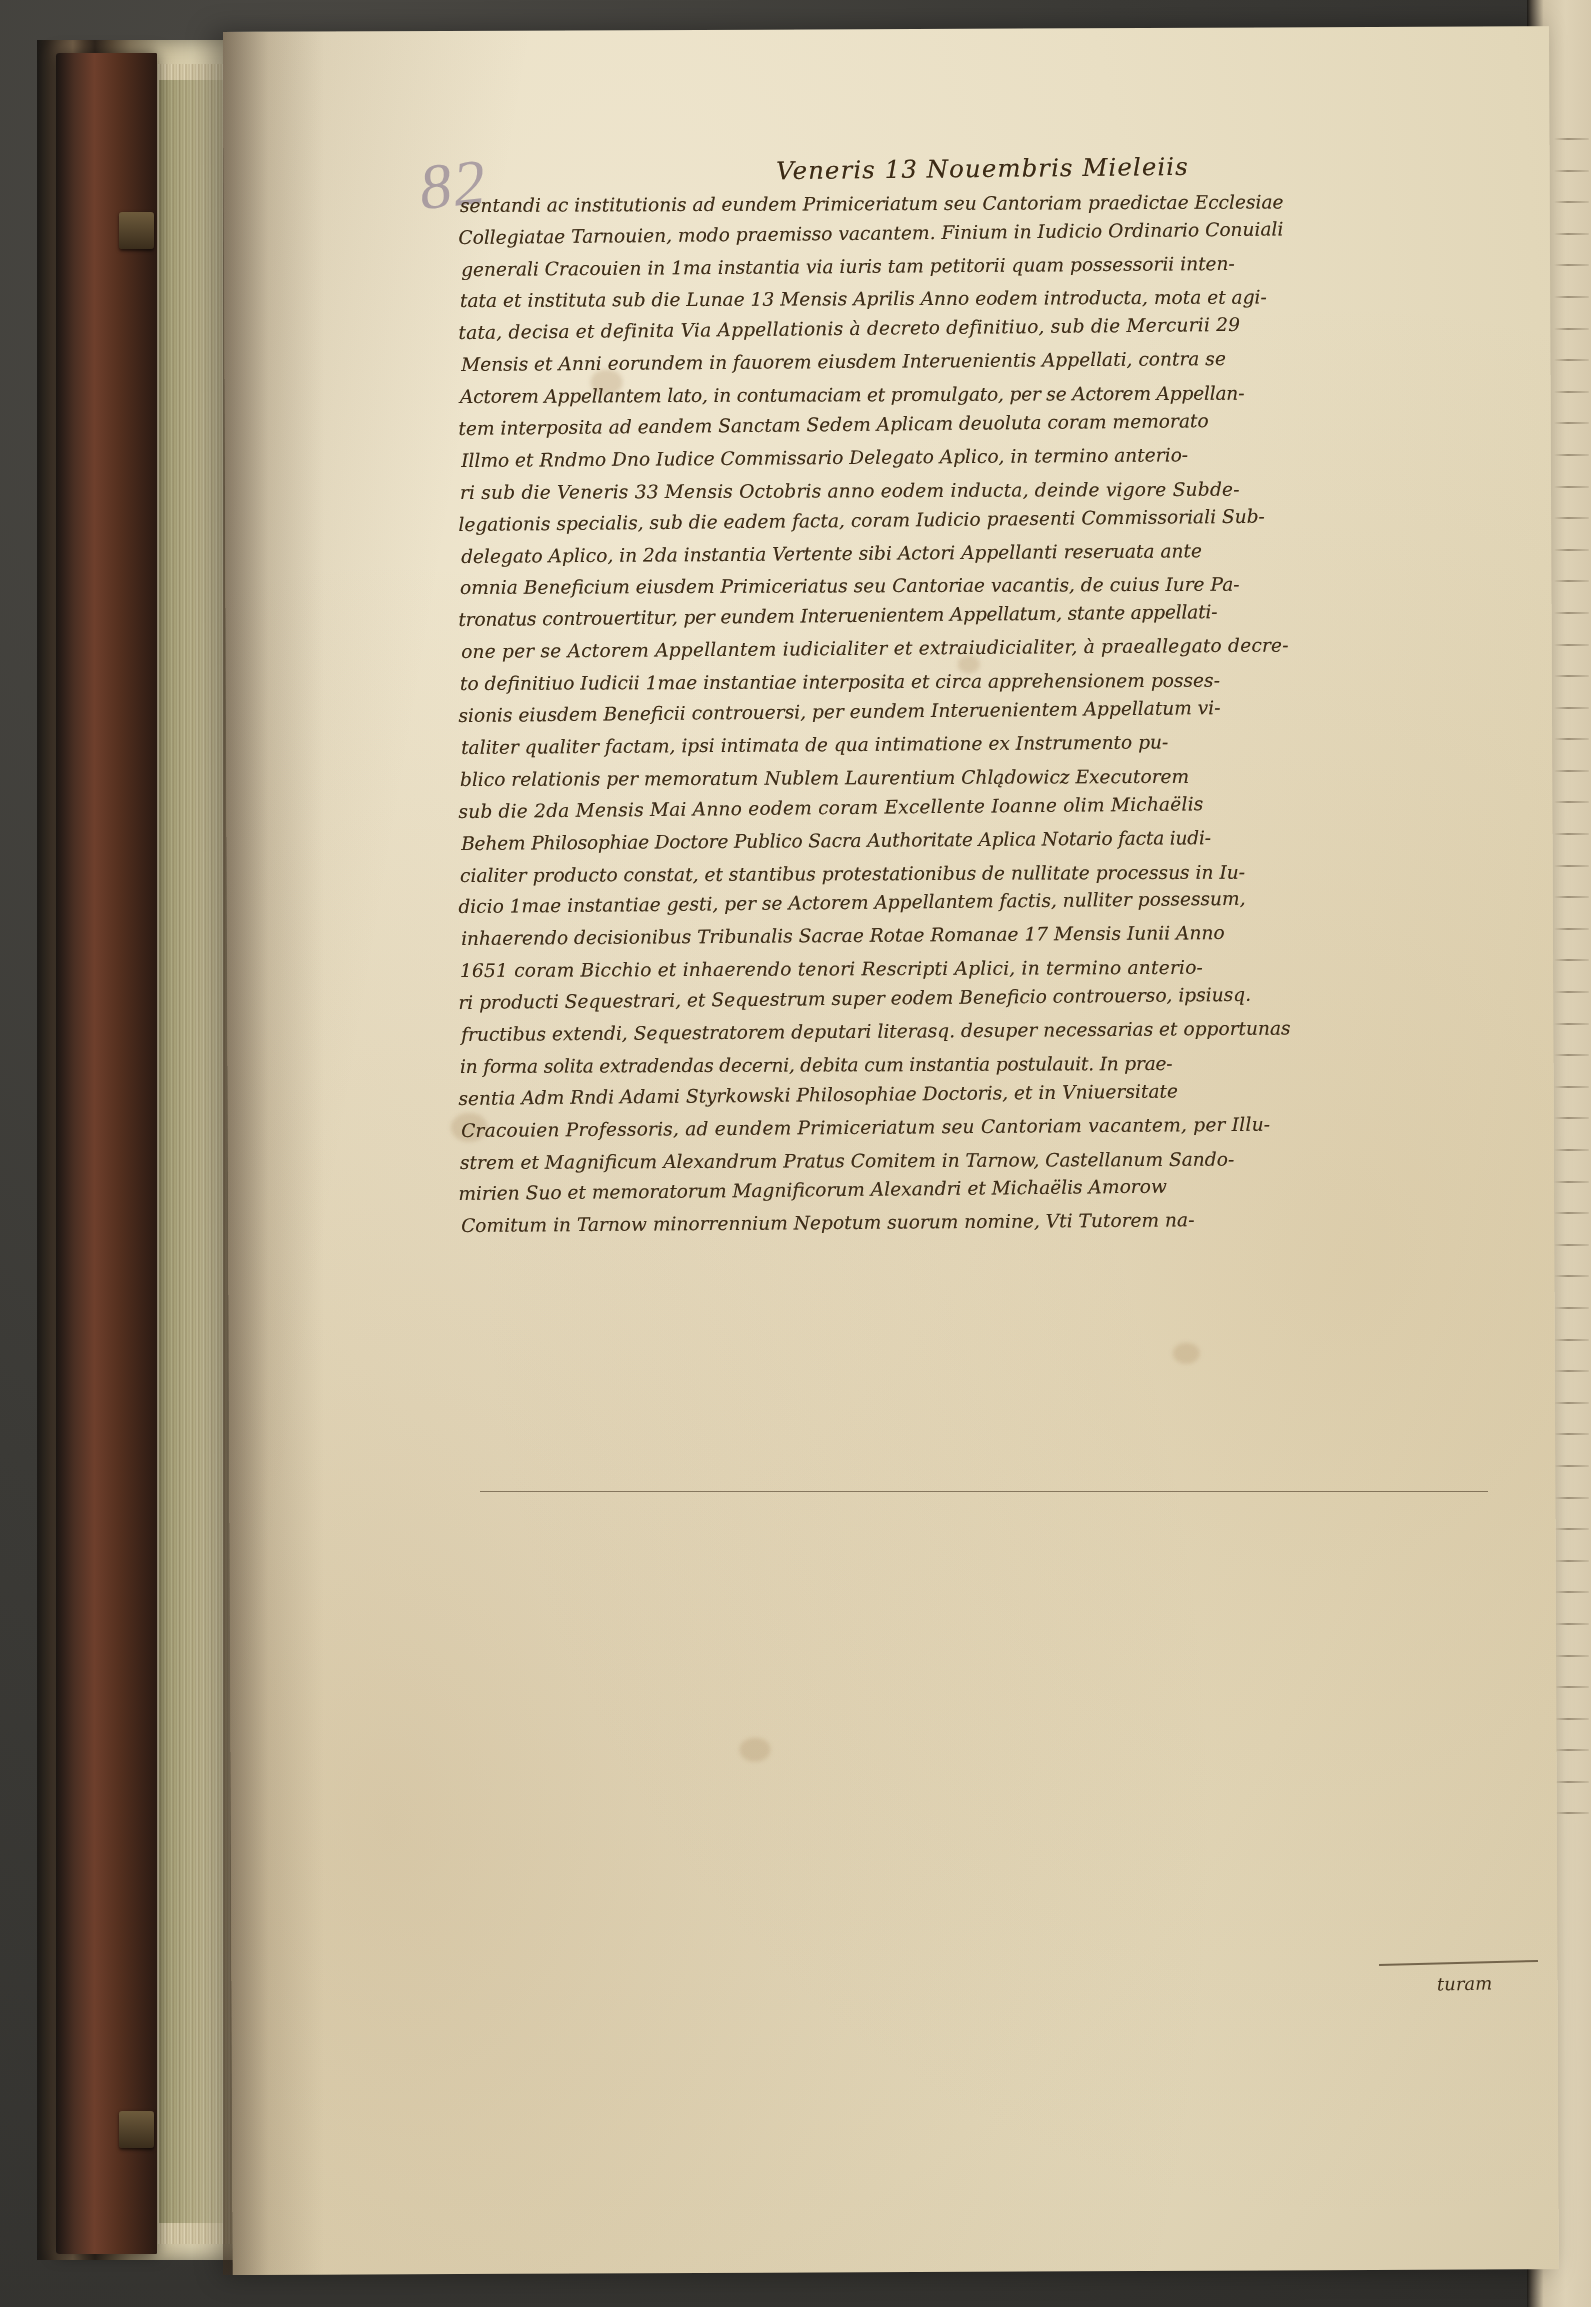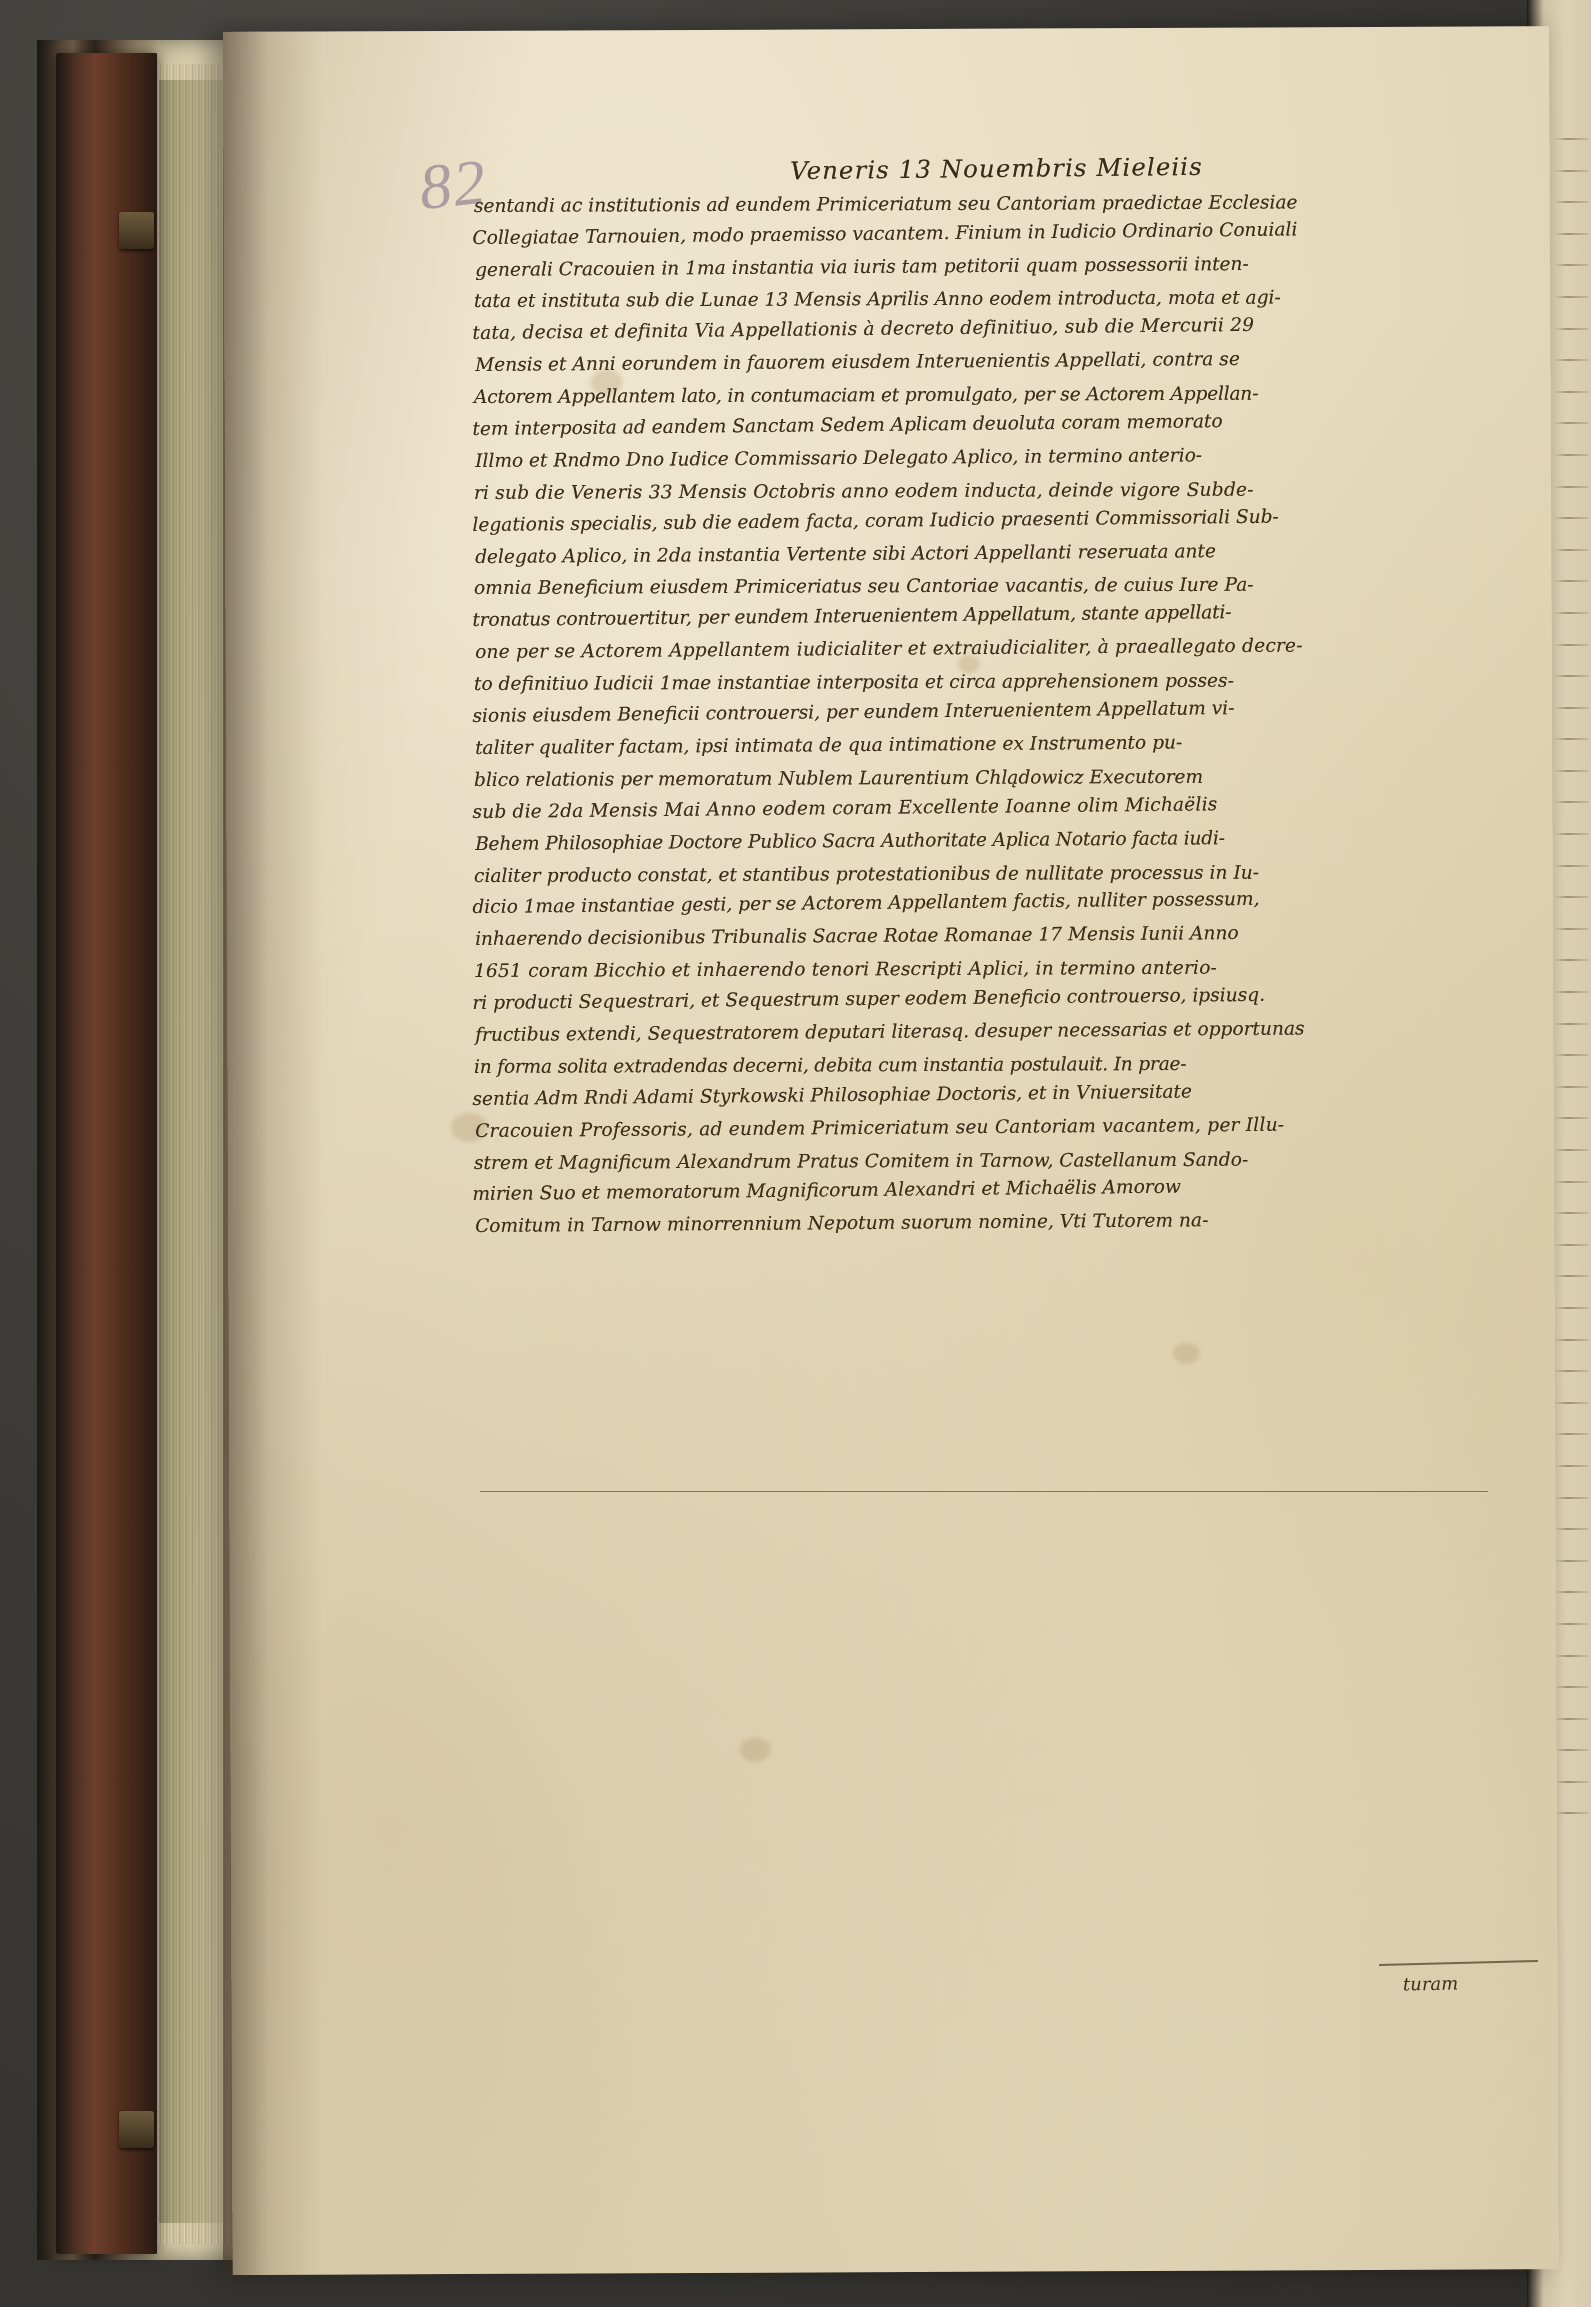--- a/index.html
+++ b/index.html
@@ -179,21 +179,21 @@
     font-size: 64px;
     font-style: italic;
     letter-spacing: 2.1px;
     transform: rotate(-6deg);
   }
 
   
   .ms {
     position: absolute;
     top: 154px;
-    left: 474px;
+    left: 460px;
     width: 1045px;
     color: #3a2a16;
   }
   .ms-heading {
     font-family: "DejaVu Serif", serif;
     font-style: italic;
     font-size: 24.4px;
     letter-spacing: 1.1px;
     color: #3b2a15;
     text-align: center;
@@ -218,21 +218,21 @@
   
   .ln:nth-child(3n)   { transform: rotate(-0.45deg) translateX(1.1px); }
   .ln:nth-child(3n+1) { transform: rotate(-0.25deg); }
   .ln:nth-child(3n+2) { transform: rotate(-0.6deg) translateX(-1.6px); }
   .ln:nth-child(5n)   { letter-spacing: 0.2px; }
   .ln:nth-child(7n)   { letter-spacing: -0.2px; }
 
   .catchword {
     position: absolute;
     top: 1973px;
-    left: 1403px;
+    left: 1437px;
     font-family: "DejaVu Serif", serif;
     font-style: italic;
     font-size: 18px;
     color: #3d2c17;
     transform: rotate(-1deg);
   }
   .catchrule {
     position: absolute;
     top: 1962px;
     left: 1379px;

